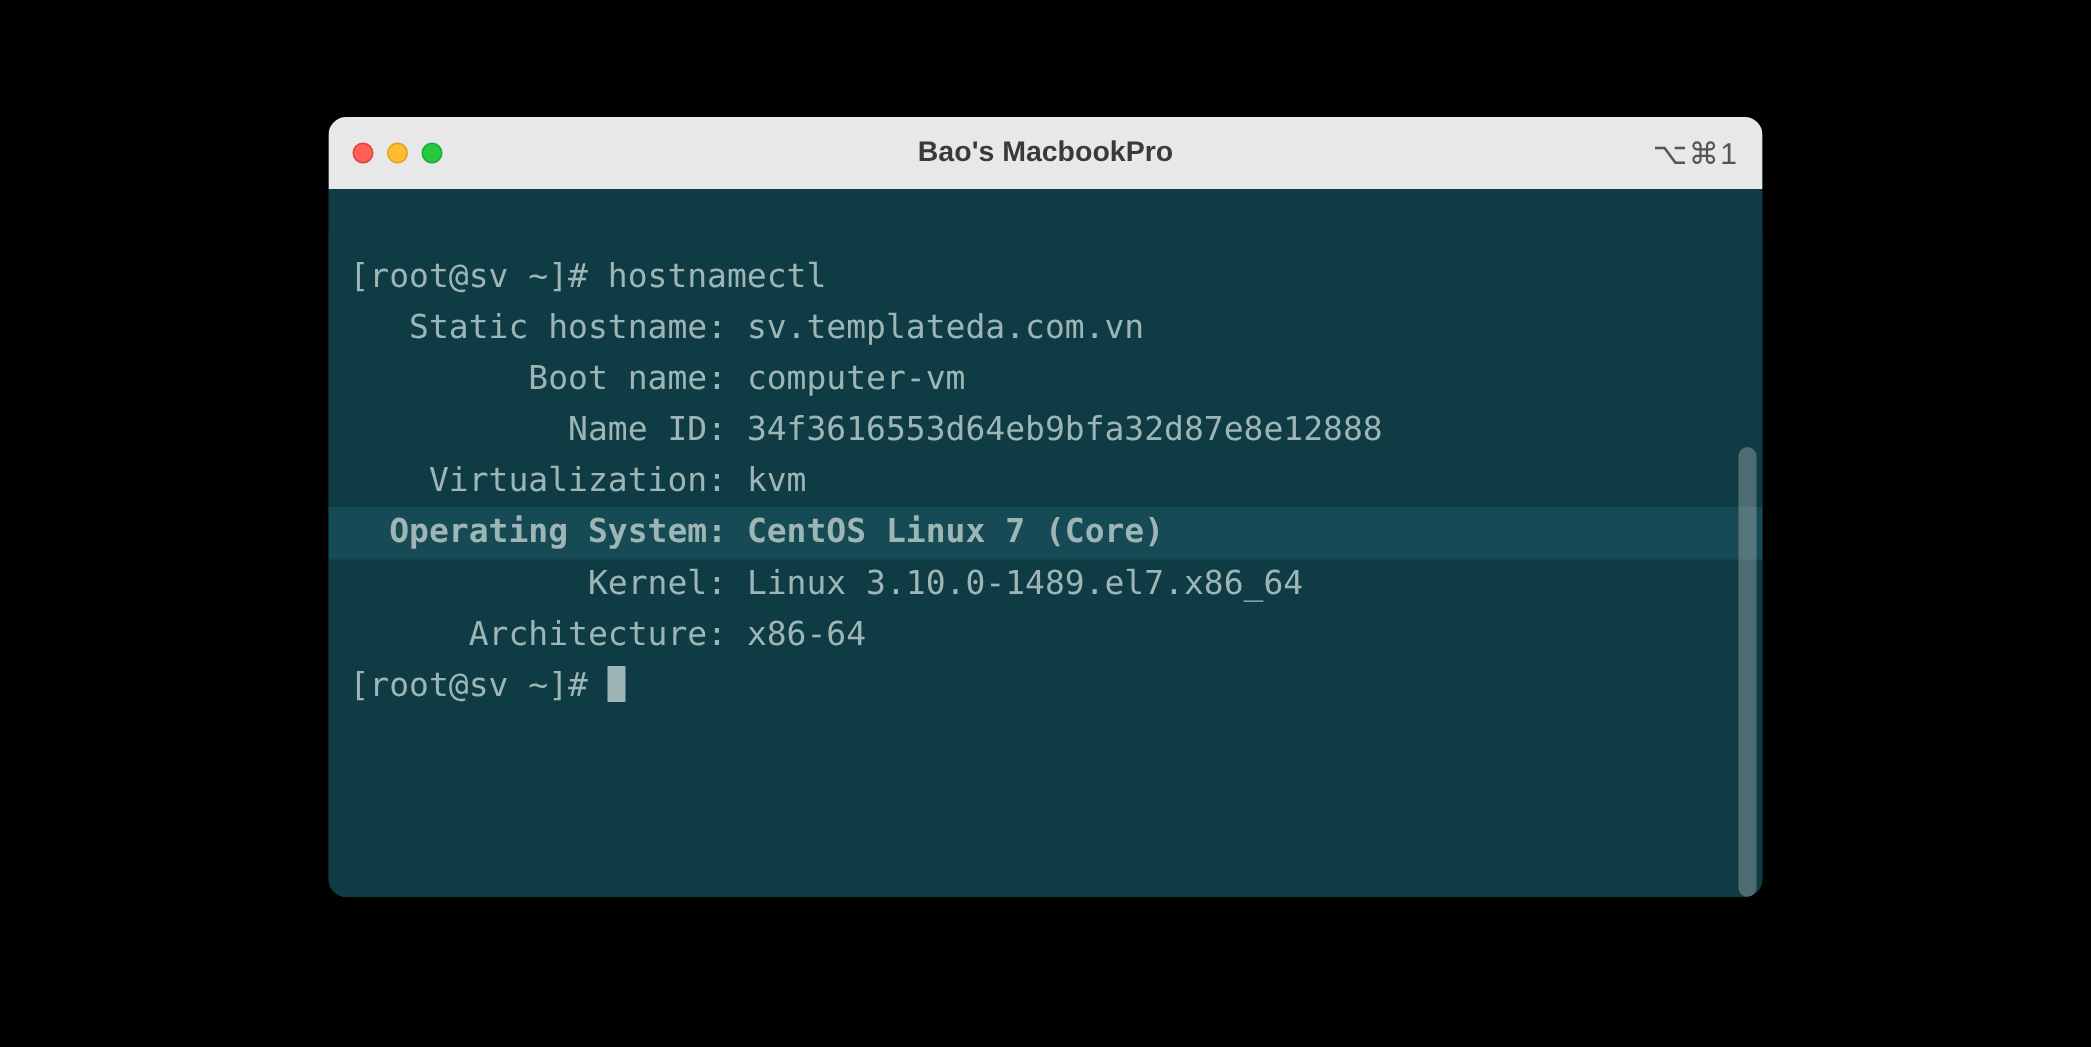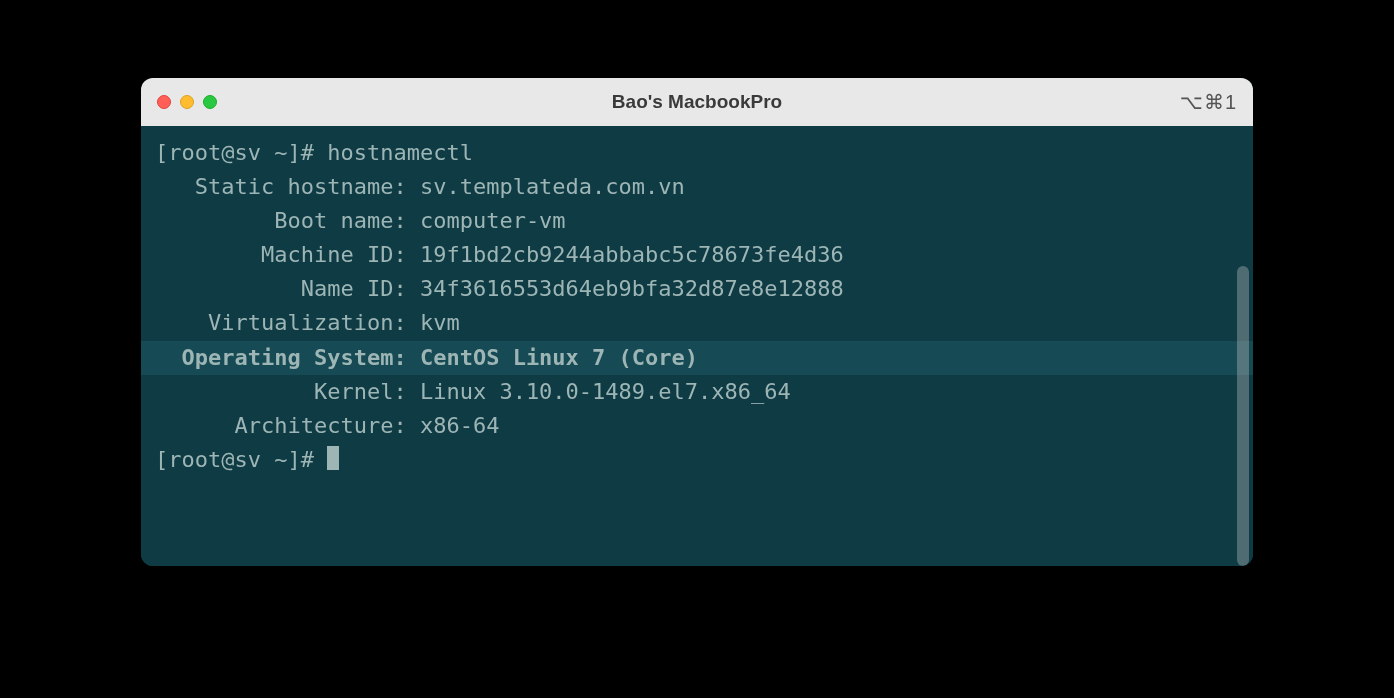--- a/index.html
+++ b/index.html
@@ -11,21 +11,21 @@
       background: #000000;
       width: 1394px;
       height: 698px;
       display: flex;
       align-items: flex-start;
       justify-content: center;
       padding-top: 78px;
       font-family: -apple-system, BlinkMacSystemFont, "Segoe UI", sans-serif;
     }
     .terminal-window {
-      width: 1112px;
+      width: 956px;
       background: #0e3b44;
       border-radius: 12px;
       overflow: hidden;
       box-shadow: 0 20px 60px rgba(0,0,0,0.5);
       position: relative;
     }
     .titlebar {
       height: 48px;
       background: #e8e8e8;
       display: flex;
@@ -62,20 +62,21 @@
     }
     .terminal-body {
       background: #0e3b44;
       padding: 10px 0;
       font-family: "SF Mono", "Menlo", "Monaco", monospace;
       font-size: 22px;
       line-height: 1.55;
       color: #9db5b5;
       min-height: 440px;
       position: relative;
+      margin-top: 32px;
     }
     .term-line {
       padding: 0 14px;
       white-space: pre;
     }
     .term-line.highlighted {
       background: #164a54;
       font-weight: bold;
     }
     .prompt-bracket { color: #9db5b5; }
@@ -114,21 +115,20 @@
     <div class="window-title">Bao's MacbookPro</div>
     <div class="shortcut-hint">⌥⌘1</div>
   </div>
 
   <div class="terminal-body">
     <div class="term-line"><span class="prompt-bracket">[root@sv ~]# </span><span>hostnamectl</span></div>
 
     <div id="output-lines">
         <div class="term-line"><span class="info-label">   Static hostname:</span><span> sv.templateda.com.vn</span></div>
         <div class="term-line"><span class="info-label">         Boot name:</span><span> computer-vm</span></div>
-        <div class="term-line"><span class="info-label">        Machine ID:</span><span> 19f1bd2cb9244abbabc5c78673fe4d36</span></div>
         <div class="term-line"><span class="info-label">           Name ID:</span><span> 34f3616553d64eb9bfa32d87e8e12888</span></div>
         <div class="term-line"><span class="info-label">    Virtualization:</span><span> kvm</span></div>
         <div class="term-line highlighted"><span class="info-label">  Operating System:</span><span> CentOS Linux 7 (Core)</span></div>
         <div class="term-line"><span class="info-label">            Kernel:</span><span> Linux 3.10.0-1489.el7.x86_64</span></div>
         <div class="term-line"><span class="info-label">      Architecture:</span><span> x86-64</span></div>
       </div>
 
     <div class="term-line"><span class="prompt-bracket">[root@sv ~]# </span><span class="cursor"></span></div>
 
     <div class="scrollbar"></div>

